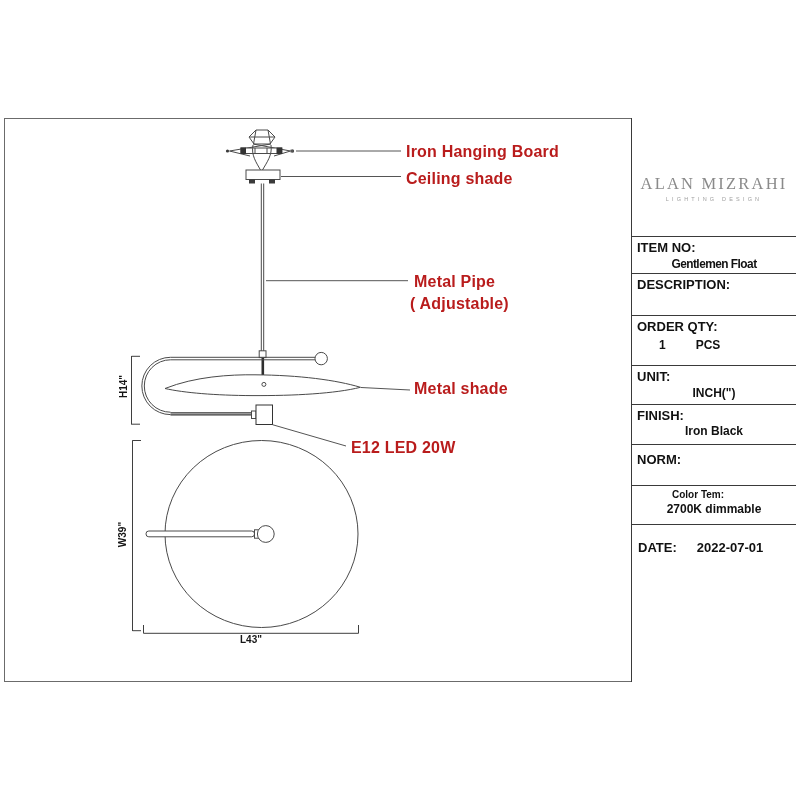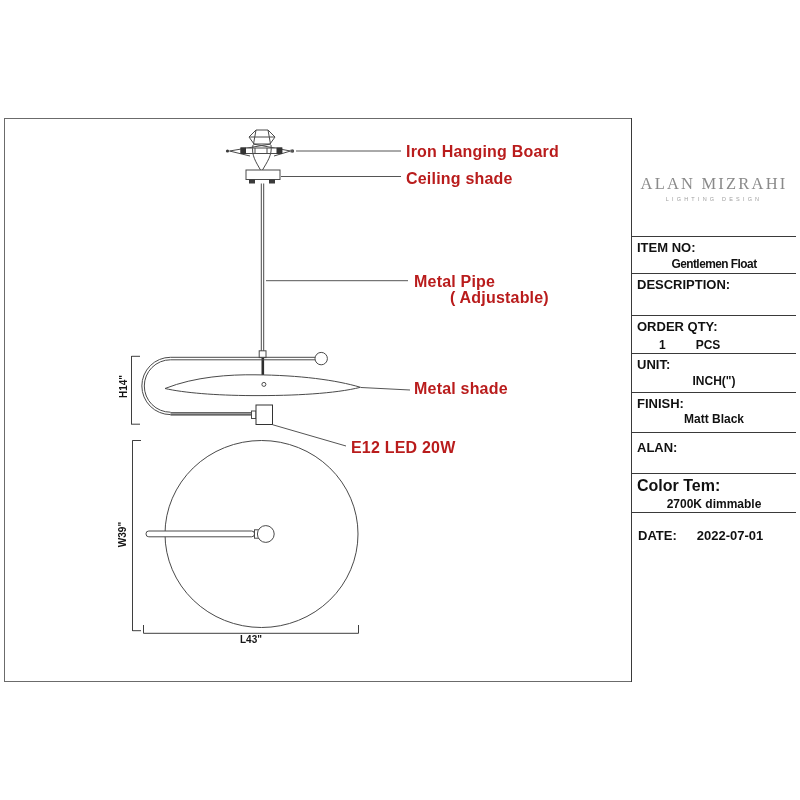--- a/index.html
+++ b/index.html
@@ -16,21 +16,21 @@
   .dim.vert { transform:rotate(-90deg); }
 
   
   .panel { position:absolute; left:631px; top:118px; width:165px; height:564px; border-left:1px solid #3a3a3a; background:#fff; }
   .logo-block { height:118px; text-align:center; padding-top:56px; }
   .brand { font-family:"Liberation Serif", serif; font-size:16.5px; color:#8a8a8a; letter-spacing:2.2px; white-space:nowrap; }
   .tagline { font-family:"Liberation Sans", sans-serif; font-size:5.5px; color:#a0a0a0; letter-spacing:3.2px; margin-top:2px; white-space:nowrap; }
 
   .row { border-top:1px solid #3a3a3a; overflow:hidden; }
   .lbl { font-size:13px; font-weight:700; padding:3px 0 0 5px; white-space:nowrap; }
-  .lbl.sm { font-size:16px; }
+  .lbl.sm { font-size:10px;margin-left:35px; }
   .val { font-size:12px; font-weight:700; text-align:center; margin-top:2px; white-space:nowrap; }
   .val.narrow { font-size:13.5px; font-weight:600; letter-spacing:-0.6px; transform:scaleX(0.88); margin-top:1px; }
   .val.lg { font-size:14.5px; margin-top:3px; }
   .qty-line { display:flex; margin-top:4px; padding-left:27px; gap:30px; font-size:12px; font-weight:700; }
   .date-line { display:flex; padding:15px 0 0 6px; gap:20px; font-size:13px; font-weight:700; }
 </style>
 </head>
 <body>
 
 <div class="stage">
@@ -127,21 +127,21 @@
         <line x1="266" y1="280.7" x2="408" y2="280.7"></line>
         <line x1="361" y1="387.5" x2="410" y2="390"></line>
         <line x1="272.5" y1="424.7" x2="346" y2="446"></line>
       </g>
     </g>
   </svg>
 
   <div class="callout" style="left:406px; top:143px;">Iron Hanging Board</div>
   <div class="callout" style="left:406px; top:170px;">Ceiling shade</div>
   <div class="callout" style="left:414px; top:273px;">Metal Pipe</div>
-  <div class="callout" style="left:410px; top:289px;margin-left:40px;">( Adjustable)</div>
+  <div class="callout" style="left:410px; top:295px;">( Adjustable)</div>
   <div class="callout" style="left:414px; top:380px;">Metal shade</div>
   <div class="callout" style="left:351px; top:439px;">E12 LED 20W</div>
 
   <div class="dim vert" style="left:105.5px; top:380px;">H14"</div>
   <div class="dim vert" style="left:105px; top:528px;">W39"</div>
   <div class="dim" style="left:233px; top:634px;">L43"</div>
 
   <div class="panel">
 
     <div class="logo-block">
@@ -160,32 +160,32 @@
 
     <div class="row" style="height:38px;">
       <div class="lbl">ORDER QTY:</div>
       <div class="qty-line">
         <span>1</span>
         <span>PCS</span>
       </div>
     </div>
 
 
-    <div class="row" style="height:39px;">
+    <div class="row" style="height:39px;margin-top:12px;">
       <div class="lbl">UNIT:</div>
       <div class="val">INCH(")</div>
     </div>
 
     <div class="row" style="height:40px;">
       <div class="lbl">FINISH:</div>
-      <div class="val" style="margin-top:1px;">Matt Black</div>
+      <div class="val" style="margin-top:1px;">Iron Black</div>
     </div>
 
     <div class="row" style="height:41px;">
-      <div class="lbl" style="padding-top:7px;">ALAN:</div>
+      <div class="lbl" style="padding-top:7px;">NORM:</div>
       <div class="val"></div>
     </div>
 
     <div class="row" style="height:39px;">
       <div class="lbl sm">Color Tem:</div>
       <div class="val">2700K dimmable</div>
     </div>
 
 
 

